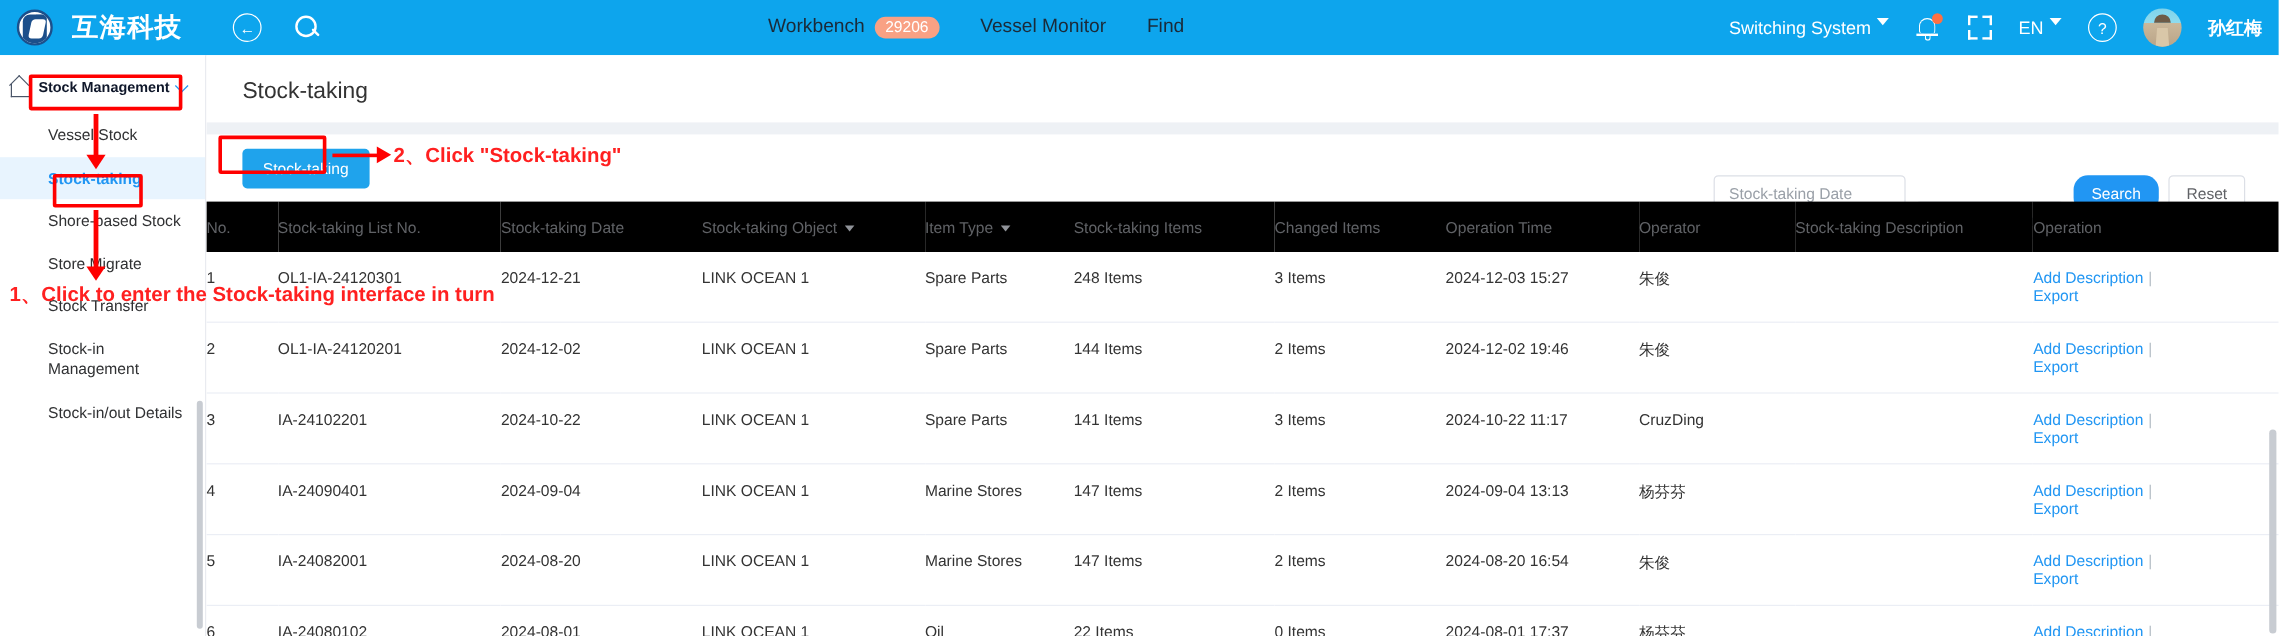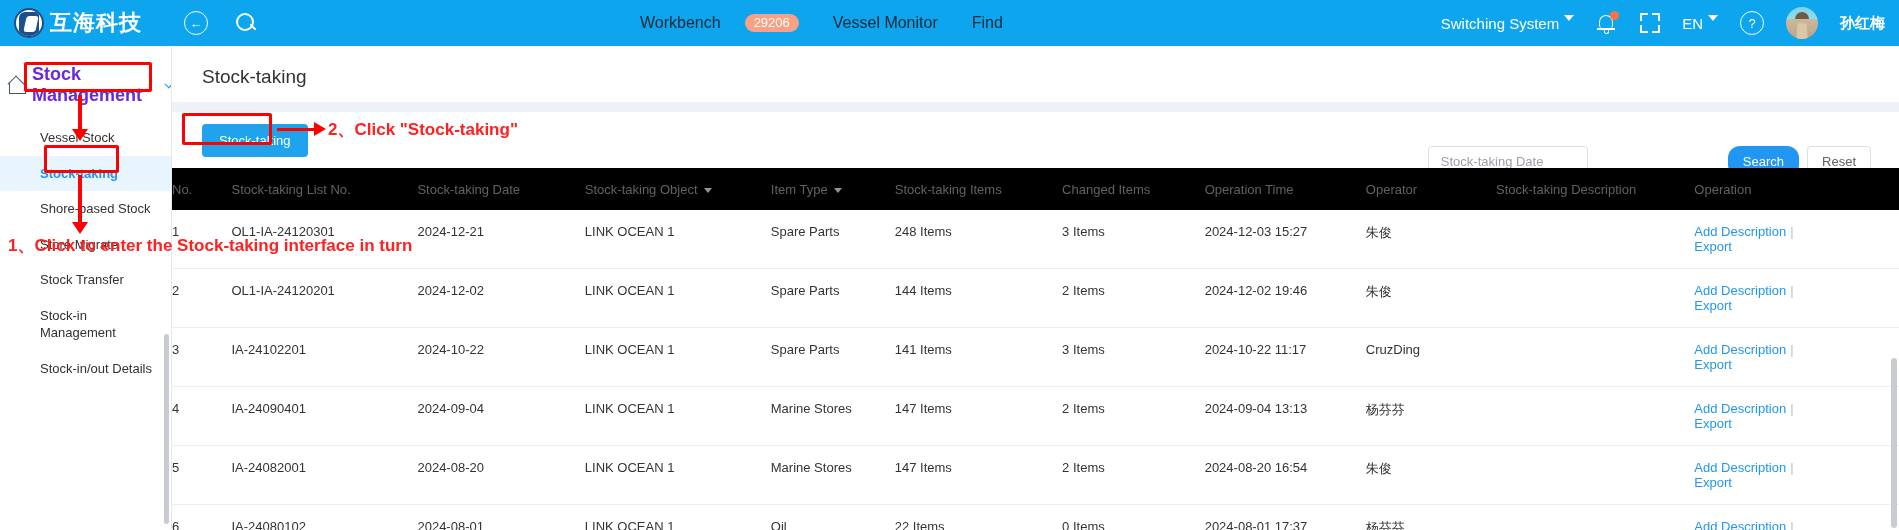--- a/index.html
+++ b/index.html
@@ -9,21 +9,21 @@
     overflow: hidden;
     background: #ffffff;
   }
   .app { position: relative; width: 1899px; height: 530px; }
 
   
   .header {
     height: 46px; background: #0DA5ED; display: flex; align-items: center;
     position: relative; width: 100%;
   }
-  .brand { display: flex; align-items: flex-end; padding-left: 14px; gap: 6px; }
+  .brand { display: flex; align-items: flex-end; padding-left: 14px; gap: 16px; }
   .logo-mark {
     width: 30px; height: 30px; border-radius: 50%;
     background: #ffffff; position: relative; overflow: hidden;
     border: 2px solid #1c4f8b;
   }
   .logo-mark::before {
     content: ""; position: absolute; left: 3px; top: 2px;
     width: 11px; height: 26px; background: #1c4f8b;
     border-radius: 6px 0 0 6px;
   }
@@ -57,21 +57,21 @@
     content: ""; position: absolute; left: 15px; top: 15px;
     width: 8px; height: 2px; background: #fff; transform: rotate(45deg);
     border-radius: 1px;
   }
 
   .hdr-center {
     position: absolute; left: 640px; top: 0; height: 46px;
     display: flex; align-items: center; gap: 34px;
   }
   .nav-item {
-    color: #ffffff; font-size: 16px; display: flex; align-items: center; gap: 24px;
+    color: #ffffff; font-size: 16px; display: flex; align-items: center; gap: 8px;
   }
   .nav-item.dark { color: #1b2a38; }
   .badge-count {
     background: #F9A184; color: #ffffff; font-size: 13px;
     border-radius: 11px; padding: 2px 9px 3px; line-height: 1;
   }
 
   .hdr-right {
     position: absolute; right: 14px; top: 0; height: 46px;
     display: flex; align-items: center; gap: 22px;
@@ -138,21 +138,21 @@
   .home-ico::before {
     content: ""; position: absolute; left: 1px; top: 6px; width: 15px; height: 10px;
     border: 1.6px solid #4a5568; border-top: none;
   }
   .home-ico::after {
     content: ""; position: absolute; left: 2px; top: 1px; width: 11px; height: 11px;
     border-top: 1.6px solid #4a5568; border-left: 1.6px solid #4a5568;
     transform: rotate(45deg);
   }
   .sb-module {
-    color: #6d28d9; font-size: 18px; font-weight: bold;
+    color: #0f172a; font-size: 12px; font-weight: bold;
     display: flex; align-items: center; gap: 5px;
   }
   .chev-d {
     width: 8px; height: 8px; border-right: 1.8px solid #2196F3;
     border-bottom: 1.8px solid #2196F3; transform: rotate(45deg) translateY(-2px);
   }
   .sb-list { margin-top: 14px; }
   .sb-item {
     font-size: 13px; color: #303133; padding: 9px 10px 9px 40px;
     line-height: 1.35;

